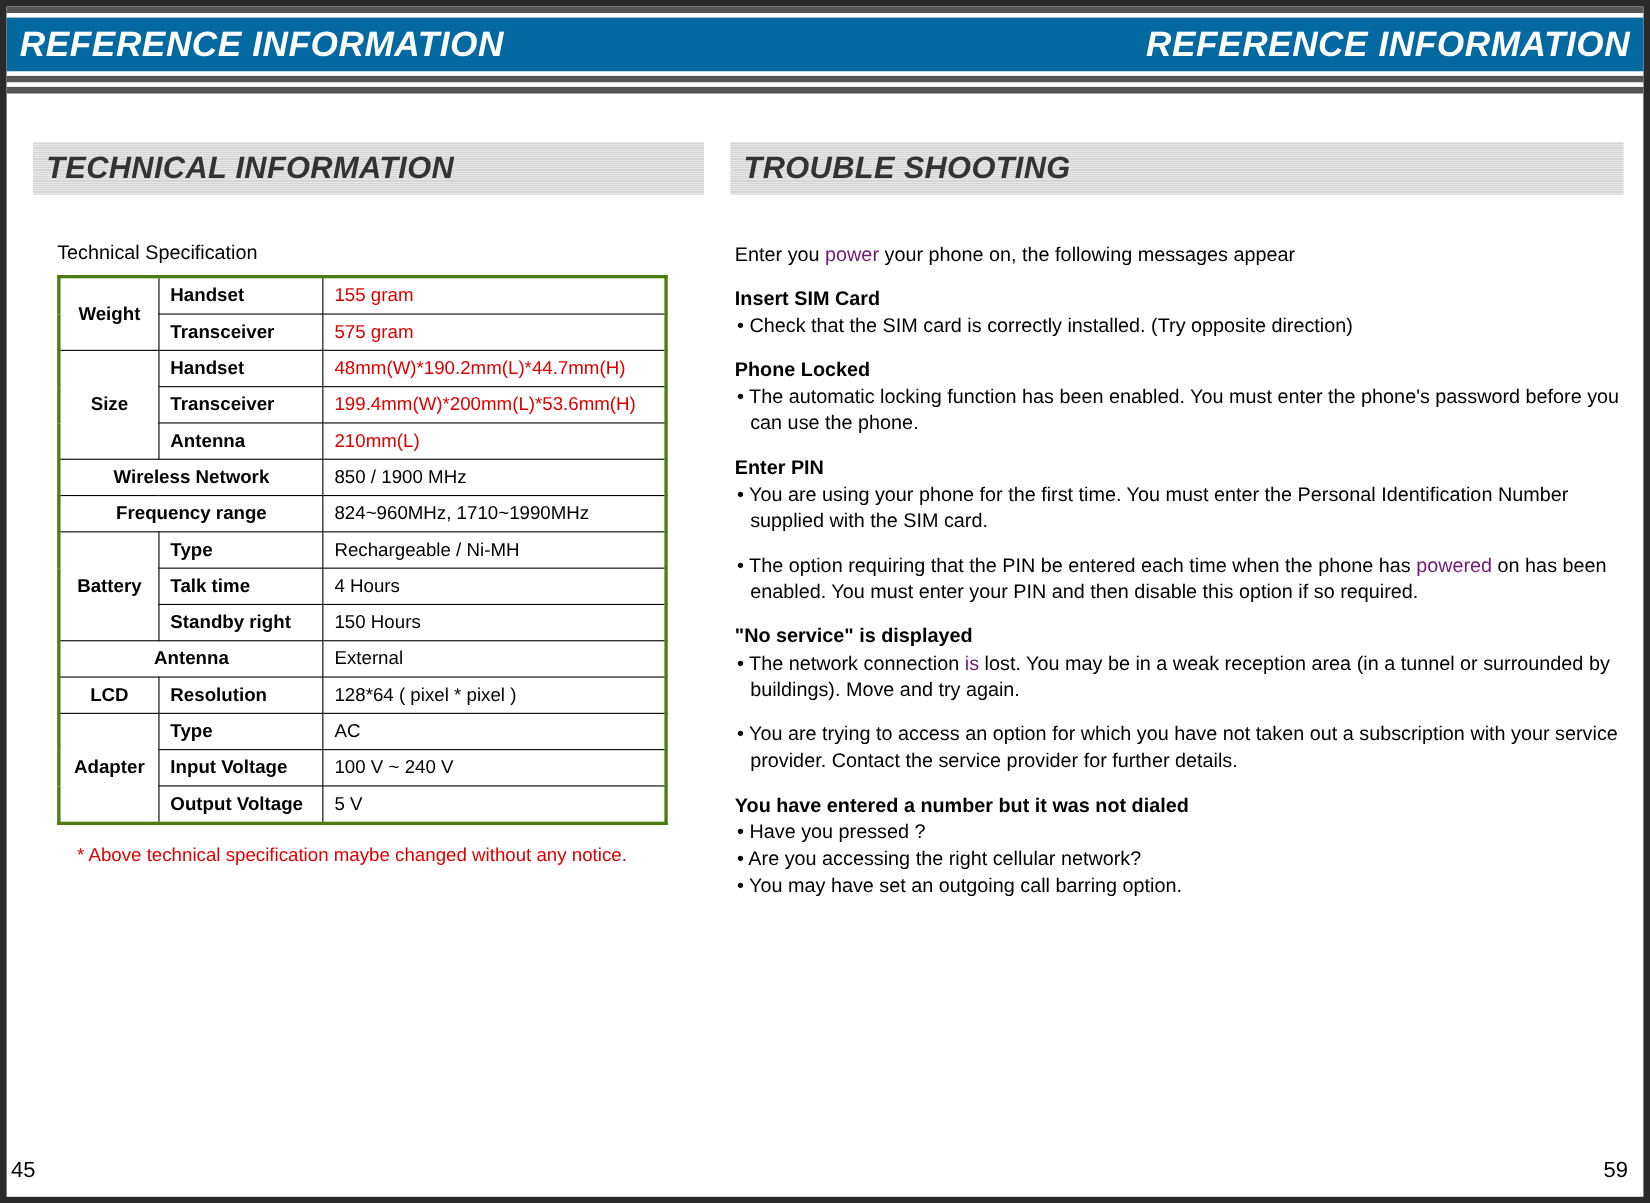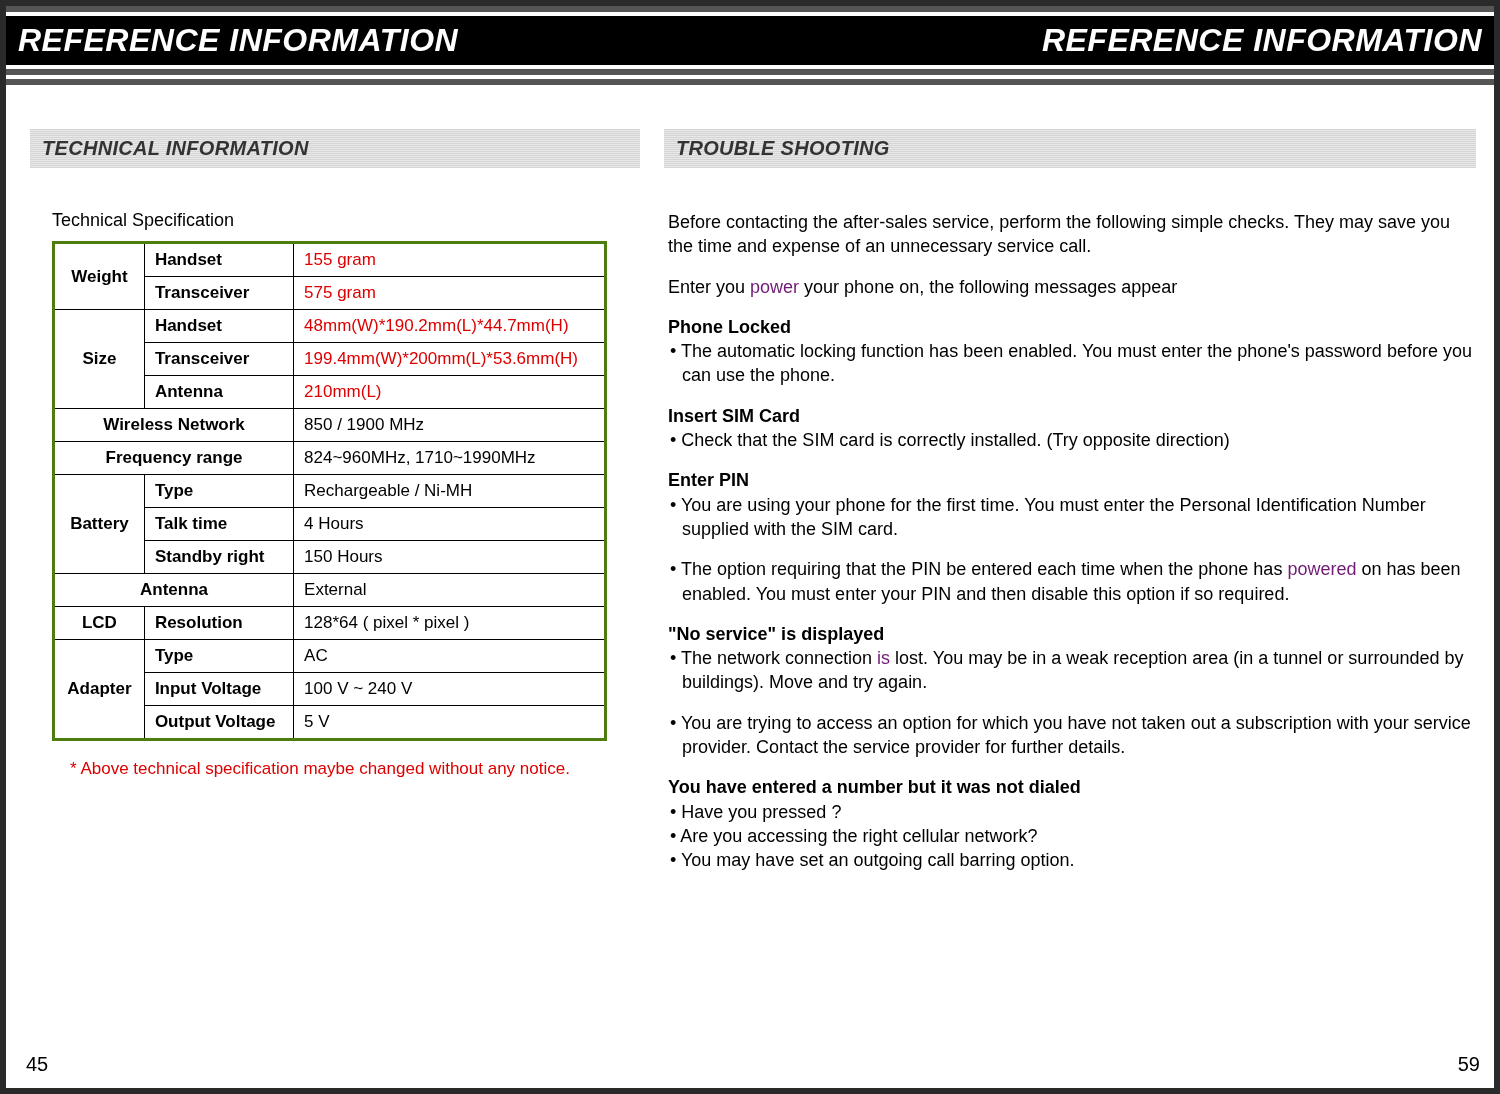--- a/index.html
+++ b/index.html
@@ -16,21 +16,21 @@
   }
   .hbar {
     height: 6px;
     background: #555;
   }
   .hgap {
     height: 4px;
     background: #fff;
   }
   .header-main {
-    background: #000000;
+    background: #0369a1;
     display: flex;
     justify-content: space-between;
     align-items: center;
     padding: 6px 12px;
   }
   .header-main h1 {
     color: #fff;
     font-size: 32px;
     font-weight: bold;
     font-style: italic;
@@ -45,21 +45,21 @@
     padding: 44px 18px 0 24px;
     gap: 24px;
   }
   .col-left { width: 610px; }
   .col-right { flex: 1; }
   .section-title {
     background: repeating-linear-gradient(
       0deg, #d5d5d5 0, #d5d5d5 1px, #e8e8e8 1px, #e8e8e8 2px
     );
     color: #333;
-    font-size: 20px;
+    font-size: 28px;
     font-weight: bold;
     font-style: italic;
     padding: 8px 12px;
     margin-bottom: 42px;
     letter-spacing: 0.3px;
   }
   .tech-caption {
     font-size: 18px;
     margin: 0 0 10px 22px;
   }
@@ -97,21 +97,21 @@
   .rtxt p { margin: 0 0 16px 0; }
   .rtxt .hd { font-weight: bold; margin-bottom: 0; }
   .rtxt .bl { margin: 0 0 16px 0; padding-left: 0; }
   .rtxt .red { color: #701a75; }
   .rtxt .bullet { padding-left: 14px; text-indent: -12px; }
   .pagenum {
     position: absolute;
     bottom: 12px;
     font-size: 20px;
   }
-  .pagenum.left { left: 20px; }
+  .pagenum.left { left: 4px; }
   .pagenum.right { right: 14px; }
 </style>
 </head>
 <body>
 
 <div>
   <div class="hbar"></div>
   <div class="hgap"></div>
 </div>
 <div class="header-main">
@@ -206,33 +206,32 @@
       </tr>
     </tbody>
       </table>
 
     <div class="footnote">*  Above technical specification maybe changed without any notice.</div>
   </div>
 
   <div class="col-right">
     <div class="section-title">TROUBLE SHOOTING</div>
     <div class="rtxt">
-      <p>Before contacting the after-sales service, perform the  following simple checks. They may save you the time and expense of an unnecessary service call.</p>
       <p>
         <span>Enter you </span><span class="red">power</span><span> your phone on, the following messages appear</span>
       </p>
 
       <div class="bl">
+        <p class="hd">Insert SIM Card</p>
+        <p class="bullet">• Check that the SIM card is correctly installed. (Try opposite direction)</p>
+      </div>
+
+      <div class="bl">
         <p class="hd">Phone Locked</p>
         <p class="bullet">• The automatic locking function has been enabled. You must enter the phone's password before you can use the phone.</p>
-      </div>
-
-      <div class="bl">
-        <p class="hd">Insert SIM Card</p>
-        <p class="bullet">• Check that the SIM card is correctly installed. (Try opposite direction)</p>
       </div>
 
       <div class="bl">
         <p class="hd">Enter PIN</p>
         <p class="bullet">• You are using your phone for the first time. You must enter the Personal Identification Number supplied with the SIM card.</p>
         <p class="bullet">
           <span>• The option requiring that the PIN be entered each time when the phone has </span><span class="red">powered</span><span> on has been enabled. You must enter your PIN and then disable this option if so required.</span>
         </p>
       </div>
 

